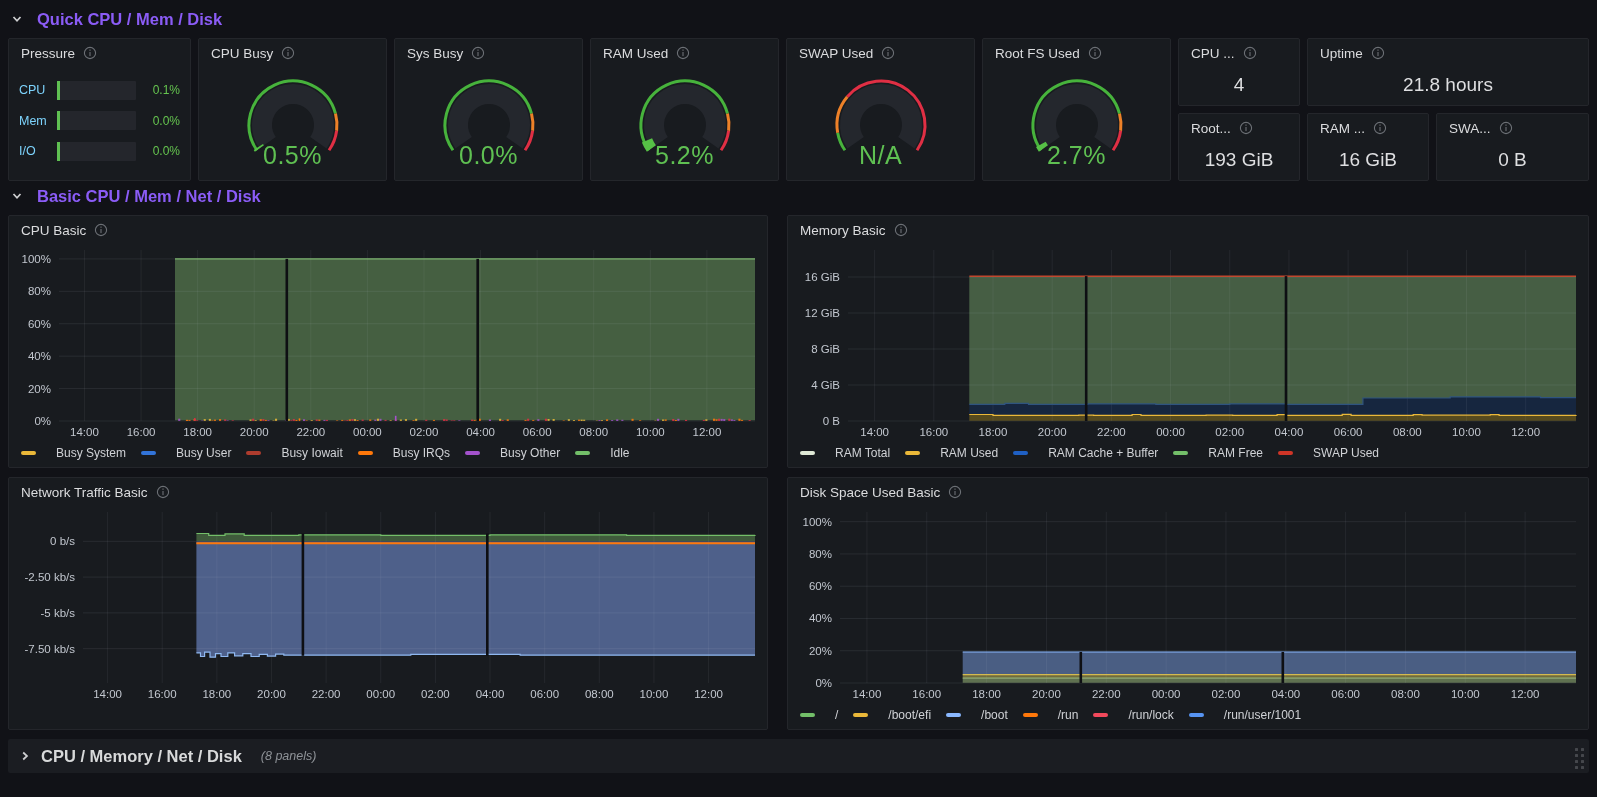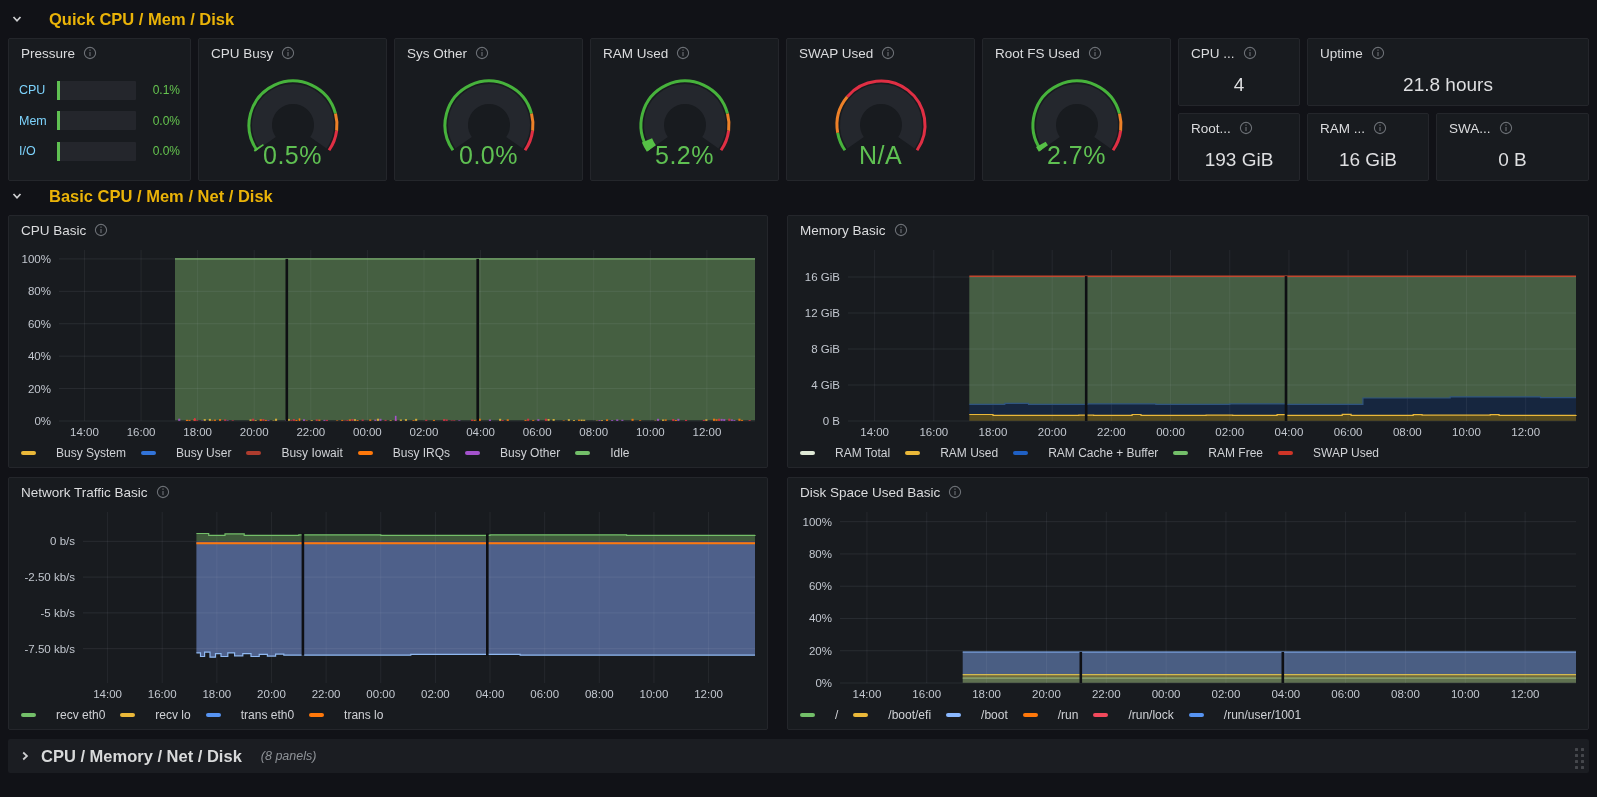--- a/index.html
+++ b/index.html
@@ -1,19 +1,19 @@
 <!DOCTYPE html>
 <html><head>
 <meta charset="utf-8">
 <style>
   html,body{width:1597px;height:797px;margin:0;padding:0;overflow:hidden;}
   body{background:#111217;font-family:"Liberation Sans",sans-serif;color:#d8d9da;-webkit-font-smoothing:antialiased;}
   .page{padding:4px 8px 0 8px;}
   
-  .row-header{display:flex;align-items:center;gap:25px;height:26px;margin:2px 0 6px 2px;font-size:16.5px;font-weight:700;color:#eab308;cursor:pointer;}
+  .row-header{display:flex;align-items:center;gap:13px;height:26px;margin:2px 0 6px 2px;font-size:16.5px;font-weight:700;color:#8b5cf6;cursor:pointer;}
   .row-meta{font-size:12.5px;font-style:italic;font-weight:400;color:#8e9297;margin-left:10px;}
   .chev{display:inline-flex;width:14px;justify-content:center;}
   
   .panel{background:#181b1f;border:1px solid #24262b;border-radius:2px;position:relative;box-sizing:border-box;}
   .panel-title{display:flex;align-items:flex-start;gap:8px;padding:7px 12px 0 12px;font-size:13.5px;font-weight:500;color:#dbdcde;white-space:nowrap;overflow:hidden;}
   .info-icon{display:inline-flex;opacity:.85;}
   
   .top-row{display:grid;grid-template-columns:183px repeat(5,1fr) 411px;gap:7px;height:143px;}
   
   .pressure-body{position:absolute;top:30px;left:10px;right:10px;bottom:8px;display:flex;flex-direction:column;justify-content:space-evenly;}
@@ -116,21 +116,21 @@
             <path d="M 126.50 40.61 A 44 44 0 0 1 127.62 57.74" fill="none" stroke="#ed8128" stroke-width="3"></path>
             <path d="M 127.62 57.74 A 44 44 0 0 1 120.04 77.24" fill="none" stroke="#e02f44" stroke-width="3"></path>
             <path d="M 50.41 75.52 A 41 41 0 0 1 49.38 73.97" fill="none" stroke="#56c046" stroke-width="11"></path>
           </svg>
         </div>
       <div class="gauge-value">0.5%</div>
     </div>
 
     <div class="panel">
       <div class="panel-title">
-        <span>Sys Other</span>
+        <span>Sys Busy</span>
         <span class="info-icon">
             <svg width="14" height="14" viewBox="0 0 14 14">
               <circle cx="7" cy="7" r="5.6" fill="none" stroke="#7b7f85" stroke-width="1.1"></circle>
               <rect x="6.45" y="6" width="1.1" height="4.1" fill="#7b7f85"></rect>
               <rect x="6.45" y="3.5" width="1.1" height="1.3" fill="#7b7f85"></rect>
             </svg>
           </span>
       </div>
       <div class="gauge-mount">
           <svg width="168" height="96" viewBox="0 0 168 96">
@@ -618,38 +618,20 @@
             <text x="309.1219512195122" y="192" text-anchor="middle" fill="#c2c7cf" font-size="11.5px" font-family="Liberation Sans, sans-serif">22:00</text>
             <text x="363.7560975609756" y="192" text-anchor="middle" fill="#c2c7cf" font-size="11.5px" font-family="Liberation Sans, sans-serif">00:00</text>
             <text x="418.390243902439" y="192" text-anchor="middle" fill="#c2c7cf" font-size="11.5px" font-family="Liberation Sans, sans-serif">02:00</text>
             <text x="473.0243902439025" y="192" text-anchor="middle" fill="#c2c7cf" font-size="11.5px" font-family="Liberation Sans, sans-serif">04:00</text>
             <text x="527.6585365853657" y="192" text-anchor="middle" fill="#c2c7cf" font-size="11.5px" font-family="Liberation Sans, sans-serif">06:00</text>
             <text x="582.2926829268292" y="192" text-anchor="middle" fill="#c2c7cf" font-size="11.5px" font-family="Liberation Sans, sans-serif">08:00</text>
             <text x="636.9268292682926" y="192" text-anchor="middle" fill="#c2c7cf" font-size="11.5px" font-family="Liberation Sans, sans-serif">10:00</text>
             <text x="691.560975609756" y="192" text-anchor="middle" fill="#c2c7cf" font-size="11.5px" font-family="Liberation Sans, sans-serif">12:00</text>
           </svg>
         </div>
-      <div class="legend">
-          <span class="legend-item">
-            <span class="legend-swatch" style="background: rgb(115, 191, 105);"></span>
-            <span>recv eth0</span>
-          </span>
-          <span class="legend-item">
-            <span class="legend-swatch" style="background: rgb(234, 184, 57);"></span>
-            <span>recv lo</span>
-          </span>
-          <span class="legend-item">
-            <span class="legend-swatch" style="background: rgb(87, 148, 242);"></span>
-            <span>trans eth0</span>
-          </span>
-          <span class="legend-item">
-            <span class="legend-swatch" style="background: rgb(255, 120, 10);"></span>
-            <span>trans lo</span>
-          </span>
-        </div>
     </div>
 
     <div class="panel chart-panel">
       <div class="panel-title">
         <span>Disk Space Used Basic</span>
         <span class="info-icon">
             <svg width="14" height="14" viewBox="0 0 14 14">
               <circle cx="7" cy="7" r="5.6" fill="none" stroke="#7b7f85" stroke-width="1.1"></circle>
               <rect x="6.45" y="6" width="1.1" height="4.1" fill="#7b7f85"></rect>
               <rect x="6.45" y="3.5" width="1.1" height="1.3" fill="#7b7f85"></rect>

